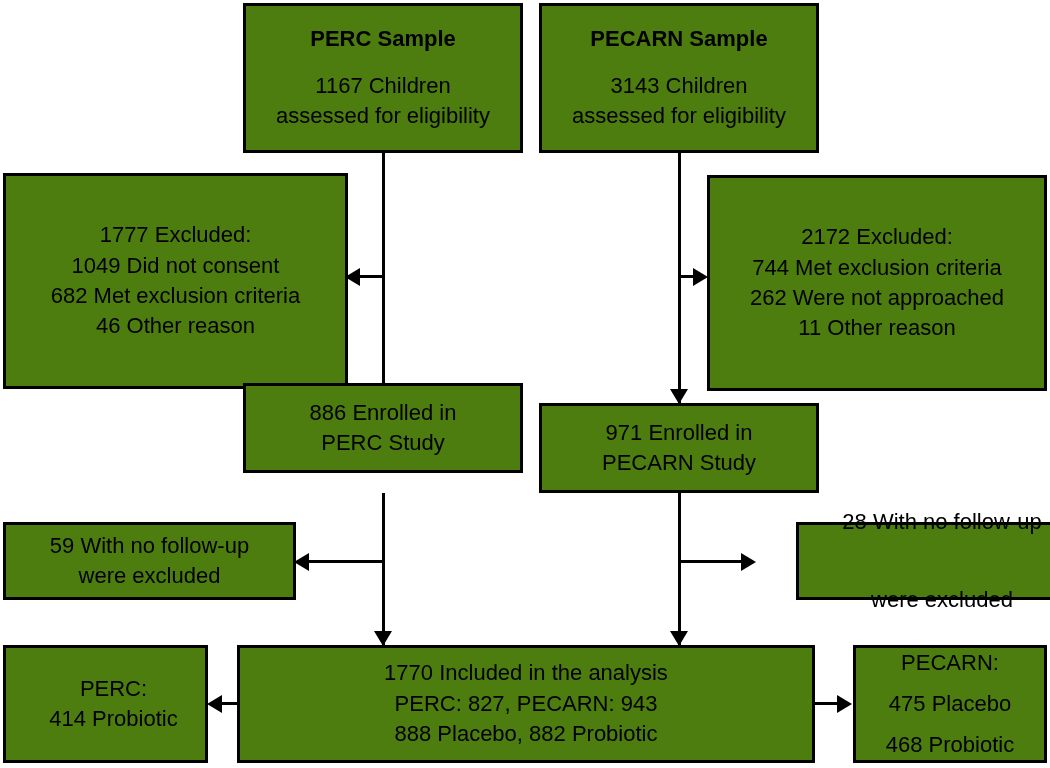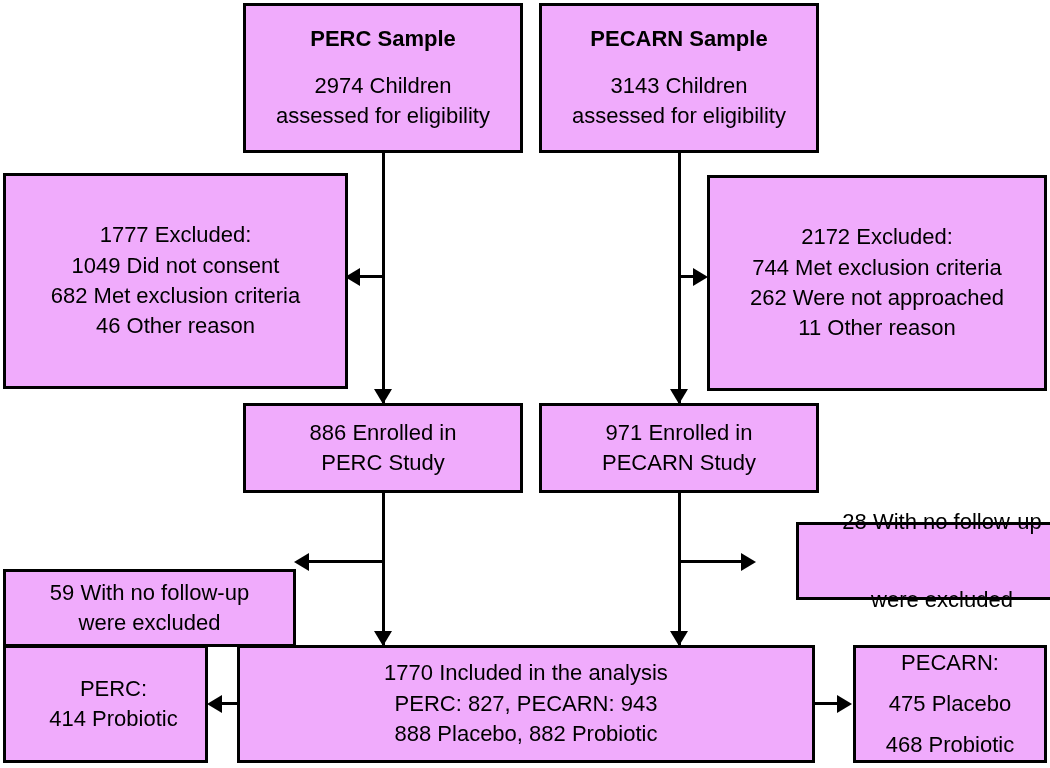--- a/index.html
+++ b/index.html
@@ -15,21 +15,21 @@
     position: relative;
     width: 1050px;
     height: 768px;
     background: #ffffff;
     overflow: hidden;
   }
   .box {
     position: absolute;
     box-sizing: border-box;
     border: 3px solid #000000;
-    background: #f0abfc;
+    background: #4d7c0f;
     display: flex;
     flex-direction: column;
     align-items: center;
     justify-content: center;
     text-align: center;
     font-size: 22px;
     line-height: 1.38;
     z-index: 3;
   }
   .box .line { display: block; white-space: nowrap; }
@@ -80,21 +80,21 @@
     z-index: 2;
   }
 </style>
 </head>
 <body>
 
 <div id="canvas">
 
   <div class="box" style="left:243px; top:3px; width:280px; height:150px;">
     <span class="line title">PERC Sample</span>
-    <span class="line">2974 Children</span>
+    <span class="line">1167 Children</span>
     <span class="line">assessed for eligibility</span>
   </div>
 
   <div class="box" style="left:539px; top:3px; width:280px; height:150px;">
     <span class="line title">PECARN Sample</span>
     <span class="line">3143 Children</span>
     <span class="line">assessed for eligibility</span>
   </div>
 
   <div class="box" style="left:3px; top:173px; width:345px; height:216px;">
@@ -104,31 +104,31 @@
     <span class="line">46 Other reason</span>
   </div>
 
   <div class="box" style="left:707px; top:175px; width:340px; height:216px;">
     <span class="line">2172 Excluded:</span>
     <span class="line">744 Met exclusion criteria</span>
     <span class="line">262 Were not approached</span>
     <span class="line">11 Other reason</span>
   </div>
 
-  <div class="box" style="left:243px; top:403px; width:280px; height:90px;">
+  <div class="box" style="left:243px; top:383px; width:280px; height:90px;">
     <span class="line">886 Enrolled in</span>
     <span class="line">PERC Study</span>
   </div>
 
   <div class="box" style="left:539px; top:403px; width:280px; height:90px;">
     <span class="line">971 Enrolled in</span>
     <span class="line">PECARN Study</span>
   </div>
 
-  <div class="box" style="left:3px; top:522px; width:293px; height:78px;margin-top:47px;">
+  <div class="box" style="left:3px; top:522px; width:293px; height:78px;">
     <span class="line">59 With no follow-up</span>
     <span class="line">were excluded</span>
   </div>
 
   <div class="box" style="left:796px; top:522px; width:292px; height:78px;gap:48px;">
     <span class="line">28 With no follow-up</span>
     <span class="line">were excluded</span>
   </div>
 
   <div class="box" style="left:237px; top:645px; width:578px; height:118px;">

